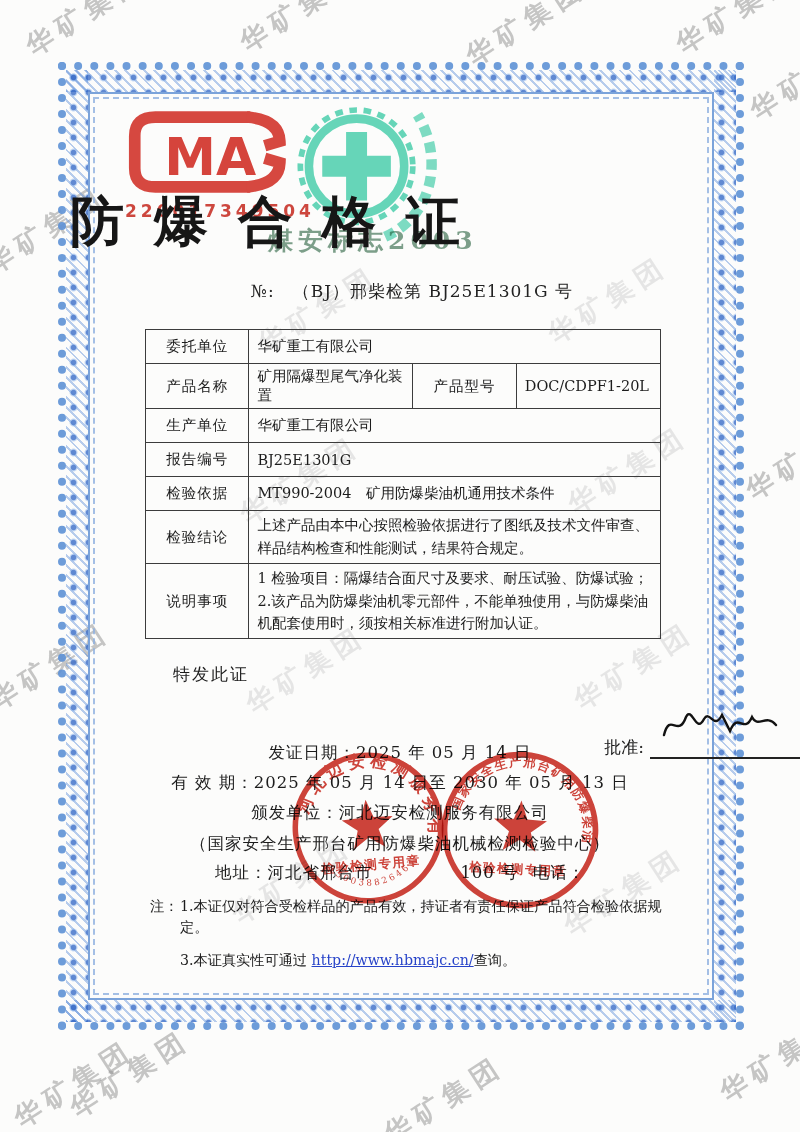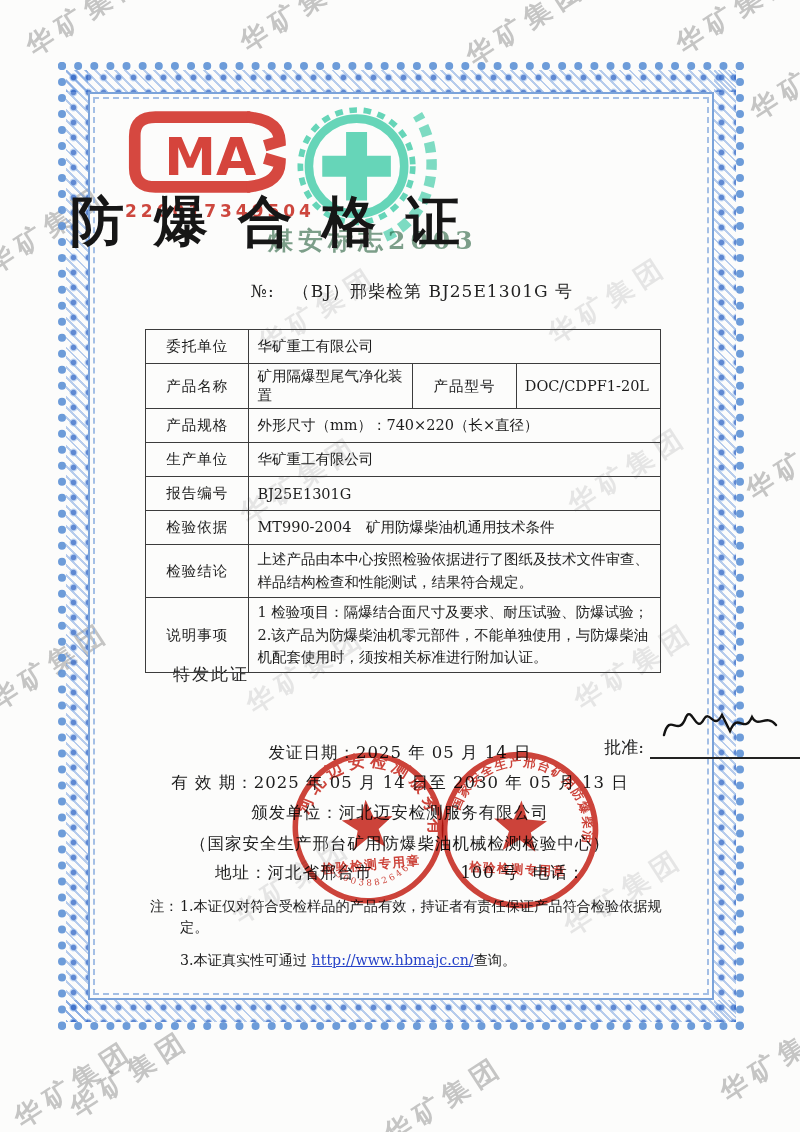--- a/index.html
+++ b/index.html
@@ -152,24 +152,20 @@
       <tbody>
           <tr class="r-std">
         <td class="lbl">委托单位</td>
         <td colspan="3">华矿重工有限公司</td>
       </tr>
       <tr class="r-std">
         <td class="lbl">产品名称</td>
         <td>矿用隔爆型尾气净化装置</td>
         <td class="lbl">产品型号</td>
         <td>DOC/CDPF1-20L</td>
-      </tr>
-      <tr class="r-std">
-        <td class="lbl">产品规格</td>
-        <td colspan="3">外形尺寸（mm）：740×220（长×直径）</td>
       </tr>
       <tr class="r-std">
         <td class="lbl">生产单位</td>
         <td colspan="3">华矿重工有限公司</td>
       </tr>
       <tr class="r-std">
         <td class="lbl">报告编号</td>
         <td colspan="3">BJ25E1301G</td>
       </tr>
       <tr class="r-std">

